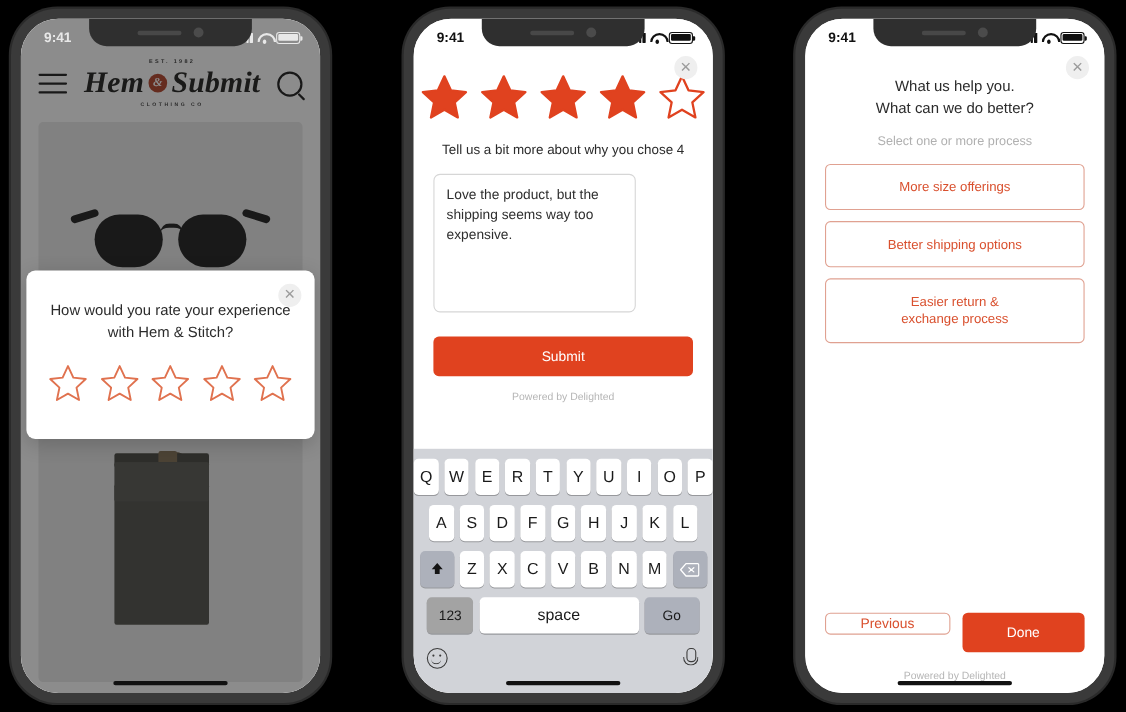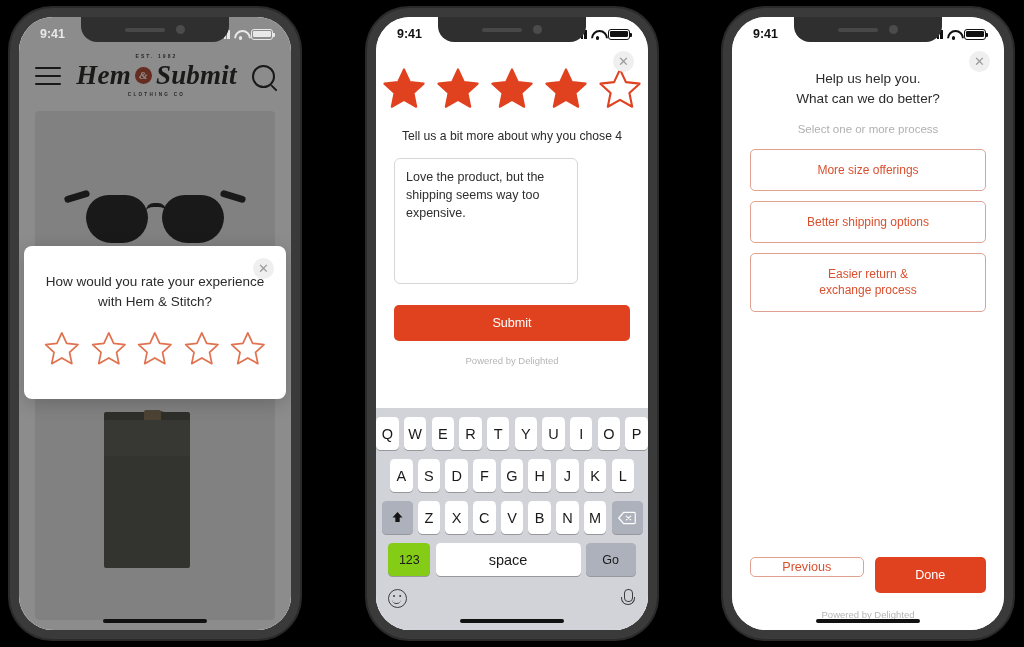--- a/index.html
+++ b/index.html
@@ -167,21 +167,21 @@
     width:22.5px; height:33px; background:#fff; border-radius:4.5px;
     display:flex; align-items:center; justify-content:center;
     font-size:14.5px; color:#1a1a1a; box-shadow:0 1px 0 rgba(0,0,0,.28);
     font-family:"Liberation Sans", sans-serif;
   }
   .key.wide { width:31px; background:#adb1bb; }
   .krow.r2 { padding: 0 12px; }
   .krow.r3 { padding: 0 0px; }
   .krow.r4 { gap:5.2px; }
   .key.space { width:145px; }
-  .key.num { width:42px; background:#84cc16; font-size:12.5px; }
+  .key.num { width:42px; background:#a3a3a3; font-size:12.5px; }
   .key.go { width:50px; background:#adb1bb; font-size:12.5px; }
   .kbot { display:flex; align-items:center; justify-content:space-between; padding:4px 12px 0; }
   .emoji-ic { width:19px;height:19px;border:1.6px solid #3c3c3c;border-radius:50%;position:relative;}
   .emoji-ic::before{content:"";position:absolute;left:3.6px;top:4.6px;width:2px;height:2px;background:#3c3c3c;border-radius:50%;
     box-shadow:6.2px 0 0 #3c3c3c;}
   .emoji-ic::after{content:"";position:absolute;left:3.4px;top:9.2px;width:8.5px;height:4px;
     border-bottom:1.6px solid #3c3c3c;border-radius:0 0 9px 9px;}
   .mic-ic { width:17px;height:19px;position:relative;}
   .mic-ic::before{content:"";position:absolute;left:5px;top:0;width:7px;height:11px;border:1.5px solid #3c3c3c;border-radius:4px;}
   .mic-ic::after{content:"";position:absolute;left:2.3px;top:7.5px;width:12px;height:7px;
@@ -417,21 +417,21 @@
     </div>
   </div>
 
   <div class="phone p3">
     <div class="screen">
       <div class="opts">
 
         <div class="closebtn" style="top:34px; right:14px;">✕</div>
 
         <div class="opt-title">
-          <div>Help us help you.</div>
+          <div>What us help you.</div>
           <div>What can we do better?</div>
         </div>
         <div class="opt-sub">Select one or more process</div>
 
         <div class="opt-list">
           <div class="opt">More size offerings</div>
           <div class="opt">Better shipping options</div>
           <div class="opt" style="white-space:pre-line;">Easier return &amp;
 exchange process</div>
         </div>

